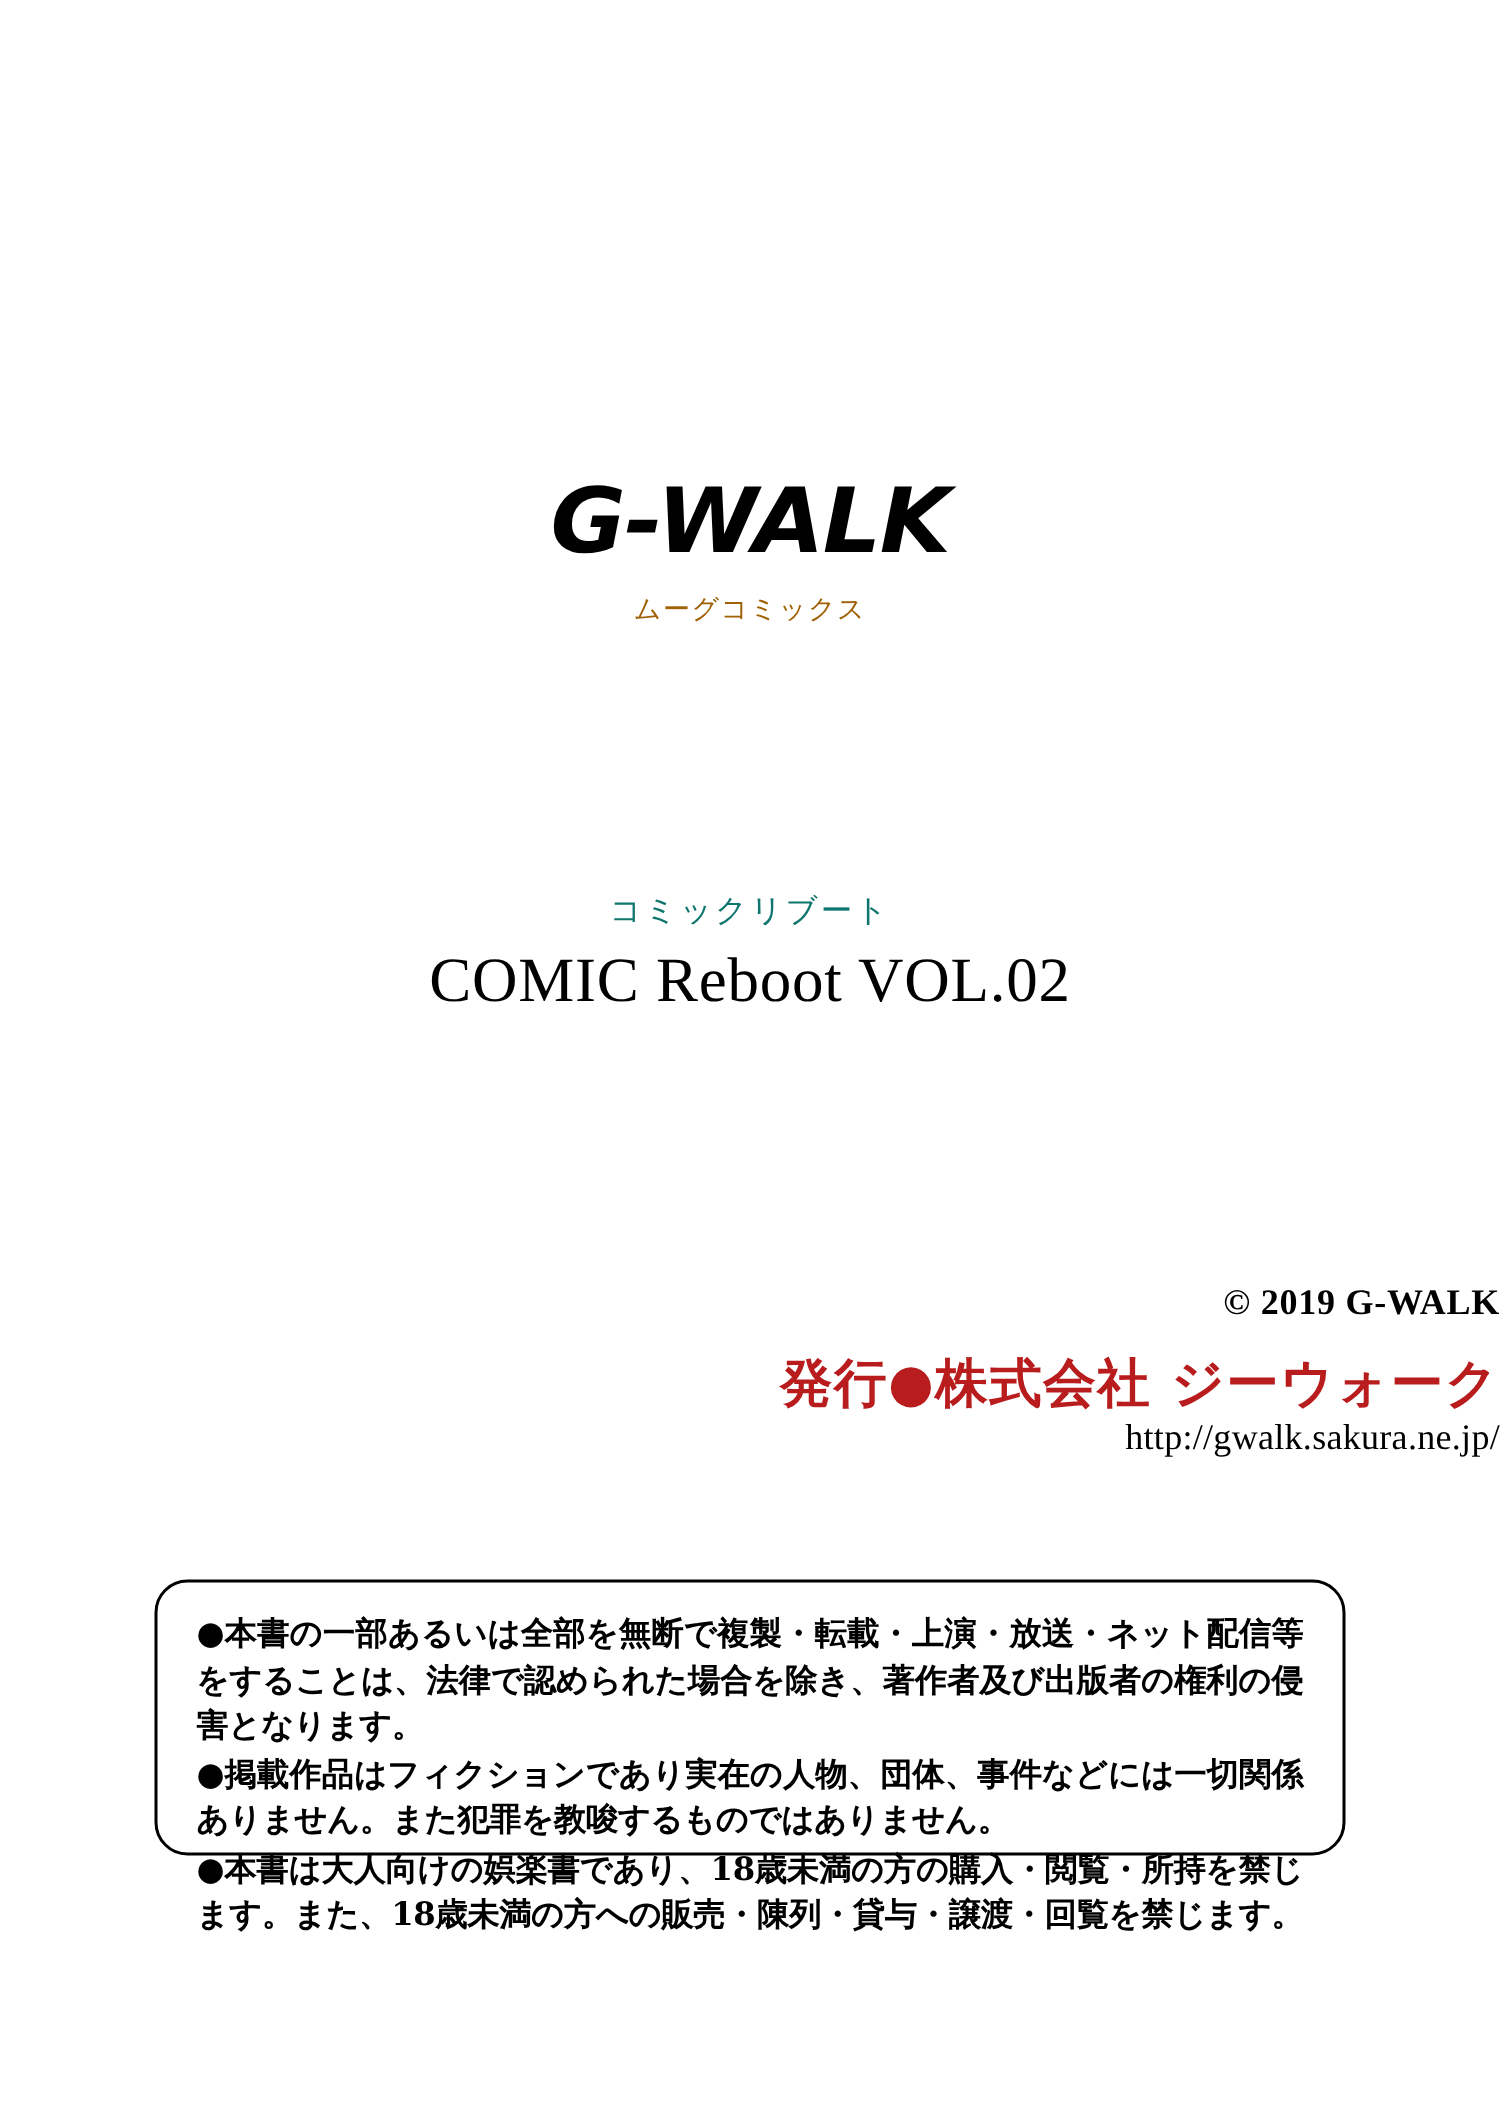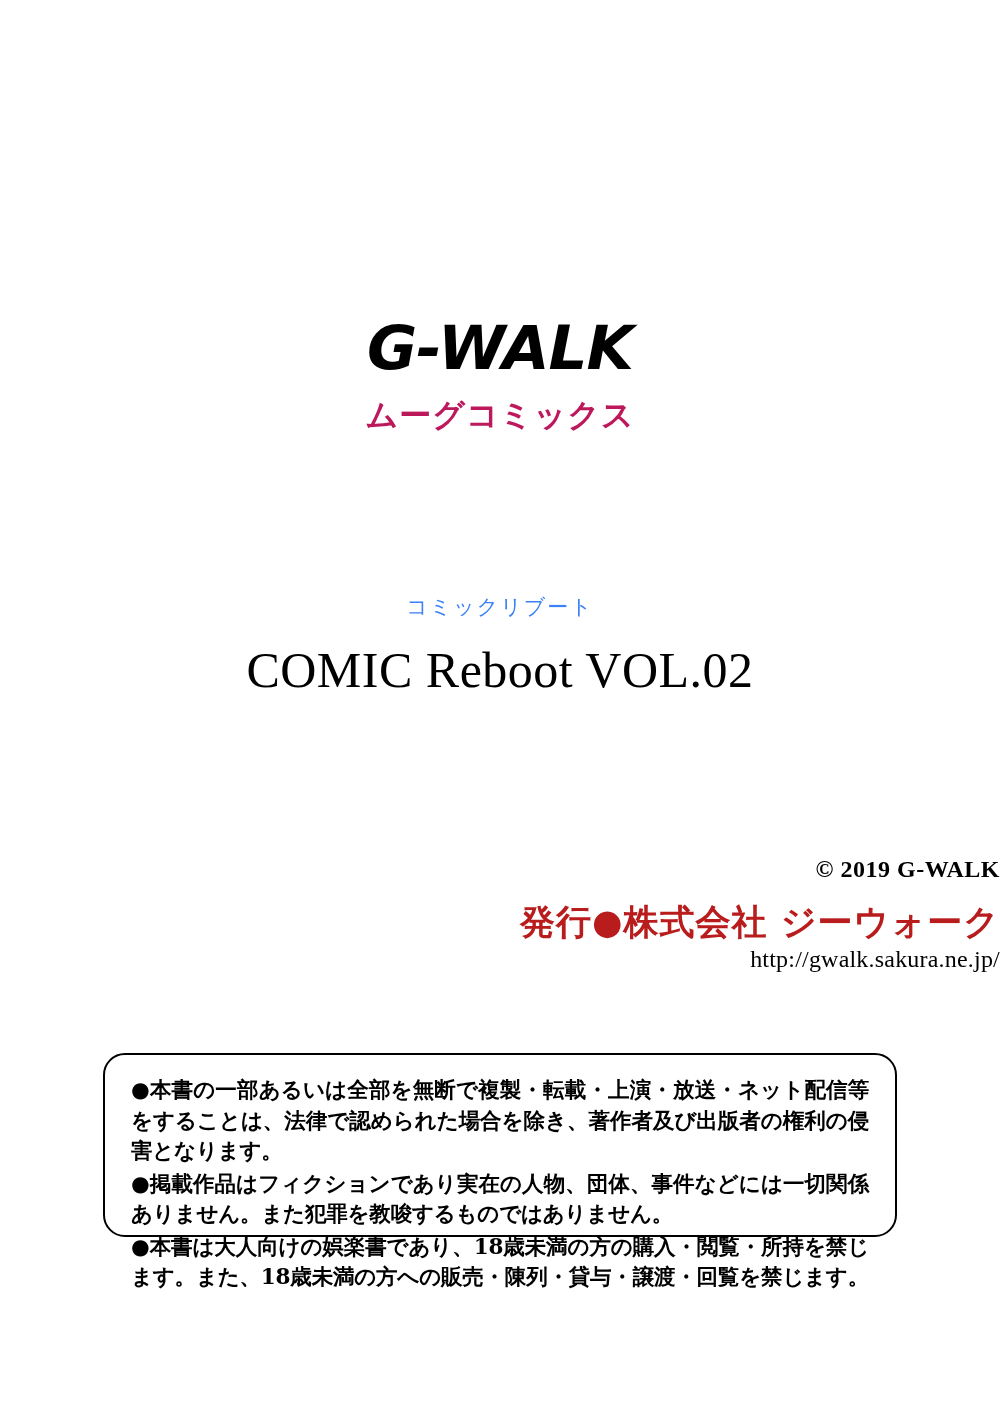--- a/index.html
+++ b/index.html
@@ -37,45 +37,45 @@
     font-style: italic;
     font-size: 60px;
     letter-spacing: -1px;
     line-height: 1;
     color: #000000;
     transform: scaleX(1.02);
   }
   .logo-sub {
     margin-top: 16px;
     font-family: "DejaVu Sans", sans-serif;
-    font-weight: 700;
-    font-size: 32px;
+    font-weight: 400;
+    font-size: 18px;
     letter-spacing: 1px;
-    color: #be185d;
+    color: #a16207;
   }
 
   
   .title-block {
     position: absolute;
     top: 596px;
     left: 0;
     width: 1000px;
     text-align: center;
   }
   .title-ruby {
     font-family: "DejaVu Sans", sans-serif;
     font-size: 21px;
     letter-spacing: 2px;
-    color: #3b82f6;
+    color: #0f766e;
     line-height: 1.1;
   }
   .title-main {
-    margin-top: 24px;
+    margin-top: 12px;
     font-family: "Liberation Serif", serif;
-    font-size: 50px;
+    font-size: 42px;
     letter-spacing: 0.5px;
     color: #000000;
     line-height: 1.1;
   }
 
   
   .colophon {
     position: absolute;
     top: 856px;
     left: 0;

